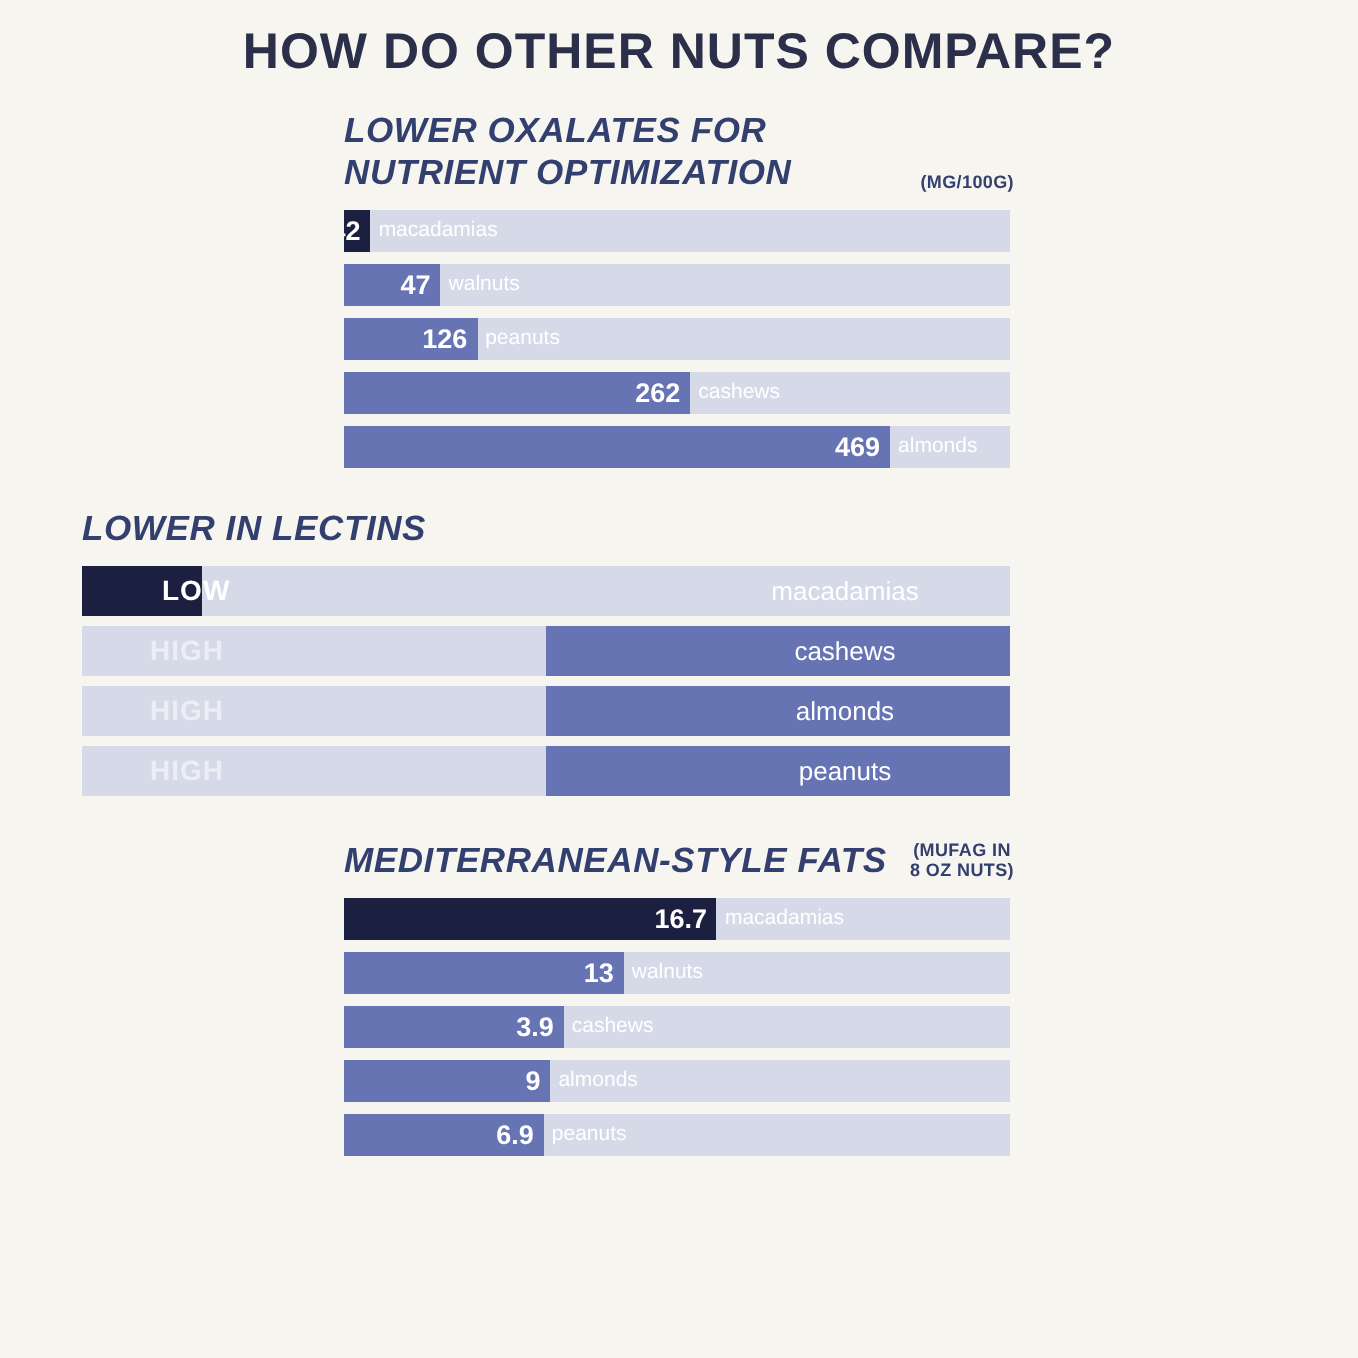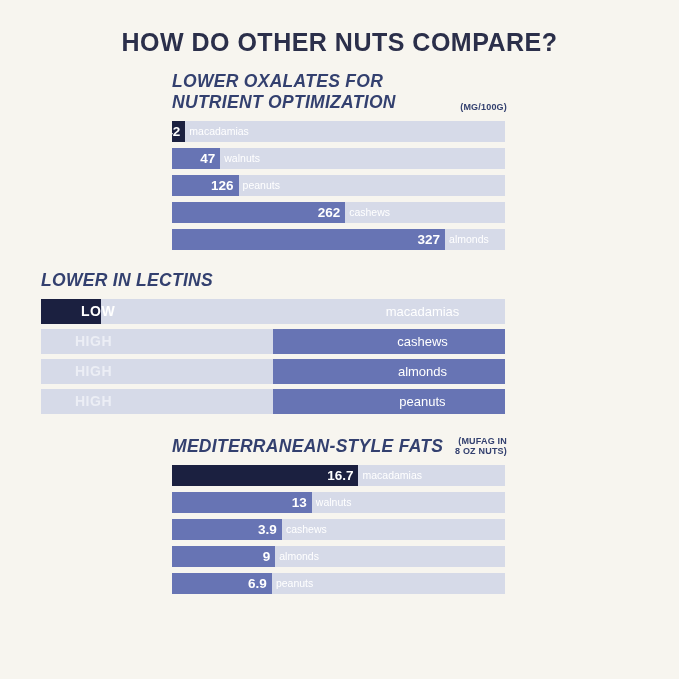--- a/index.html
+++ b/index.html
@@ -19,21 +19,21 @@
     width: 679px;
     height: 679px;
     box-sizing: border-box;
   }
   .main-title {
     text-align: center;
     font-size: 25px;
     font-weight: bold;
     letter-spacing: 0.5px;
     color: #2b2f4a;
-    padding-top: 28px;
+    padding-top: 12px;
     font-family: "Liberation Sans", sans-serif;
   }
   .section {
     margin-top: 14px;
     padding-left: 172px;
     padding-right: 174px;
   }
   .section-header {
     position: relative;
     padding-left: 0px;
@@ -48,21 +48,21 @@
     display: inline-block;
     max-width: 250px;
   }
   .unit-note {
     position: absolute;
     right: -2px;
     bottom: 1px;
     font-size: 9px;
     font-weight: bold;
     color: #33406f;
-    text-align: right;
+    text-align: center;
     line-height: 10px;
     letter-spacing: 0.2px;
   }
   .bars {
     margin-top: 8px;
   }
   .bar-row {
     position: relative;
     height: 21px;
     margin-bottom: 6px;
@@ -189,21 +189,21 @@
         <div class="bar-value" style="left:20%">126</div>
         <div class="bar-label" style="left:20%">peanuts</div>
       </div>
       <div class="bar-row">
         <div class="bar-fill" style="width:52%"></div>
         <div class="bar-value" style="left:52%">262</div>
         <div class="bar-label" style="left:52%">cashews</div>
       </div>
       <div class="bar-row">
         <div class="bar-fill" style="width:82%"></div>
-        <div class="bar-value" style="left:82%">327</div>
+        <div class="bar-value" style="left:82%">469</div>
         <div class="bar-label" style="left:82%">almonds</div>
       </div>
     </div>
   </div>
 
   <div class="section sec-lectins">
     <div class="section-header">
       <span class="section-title">LOWER IN LECTINS</span>
     </div>
     <div class="bars">

